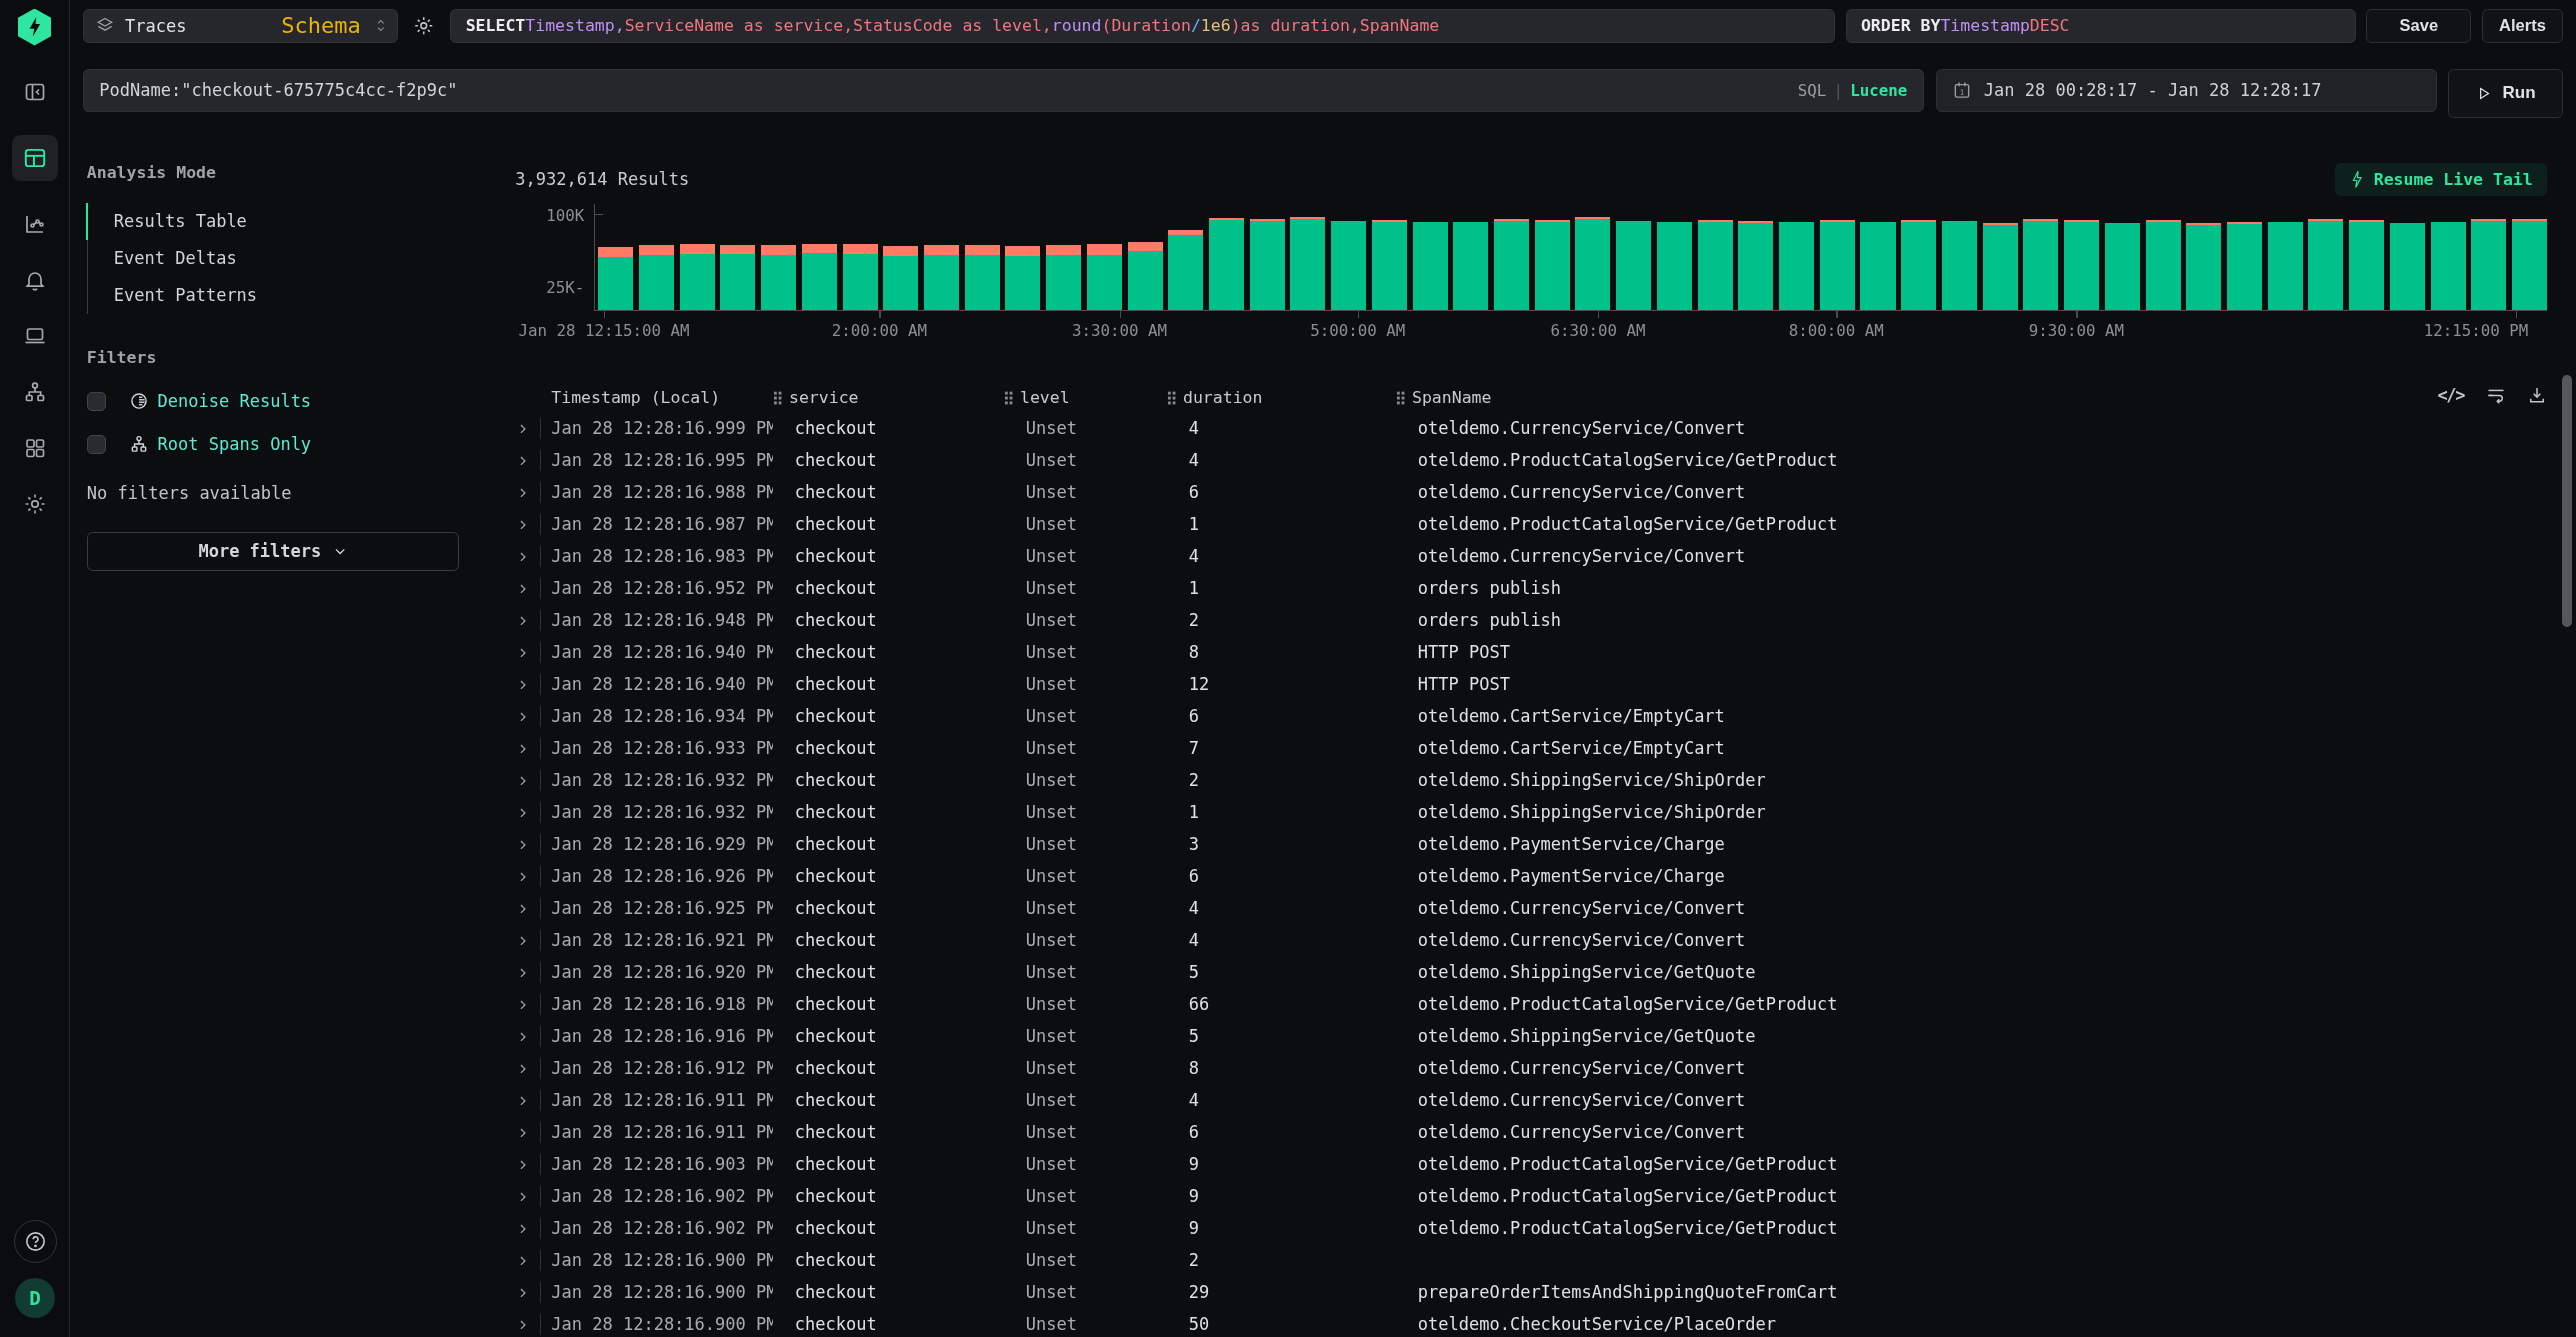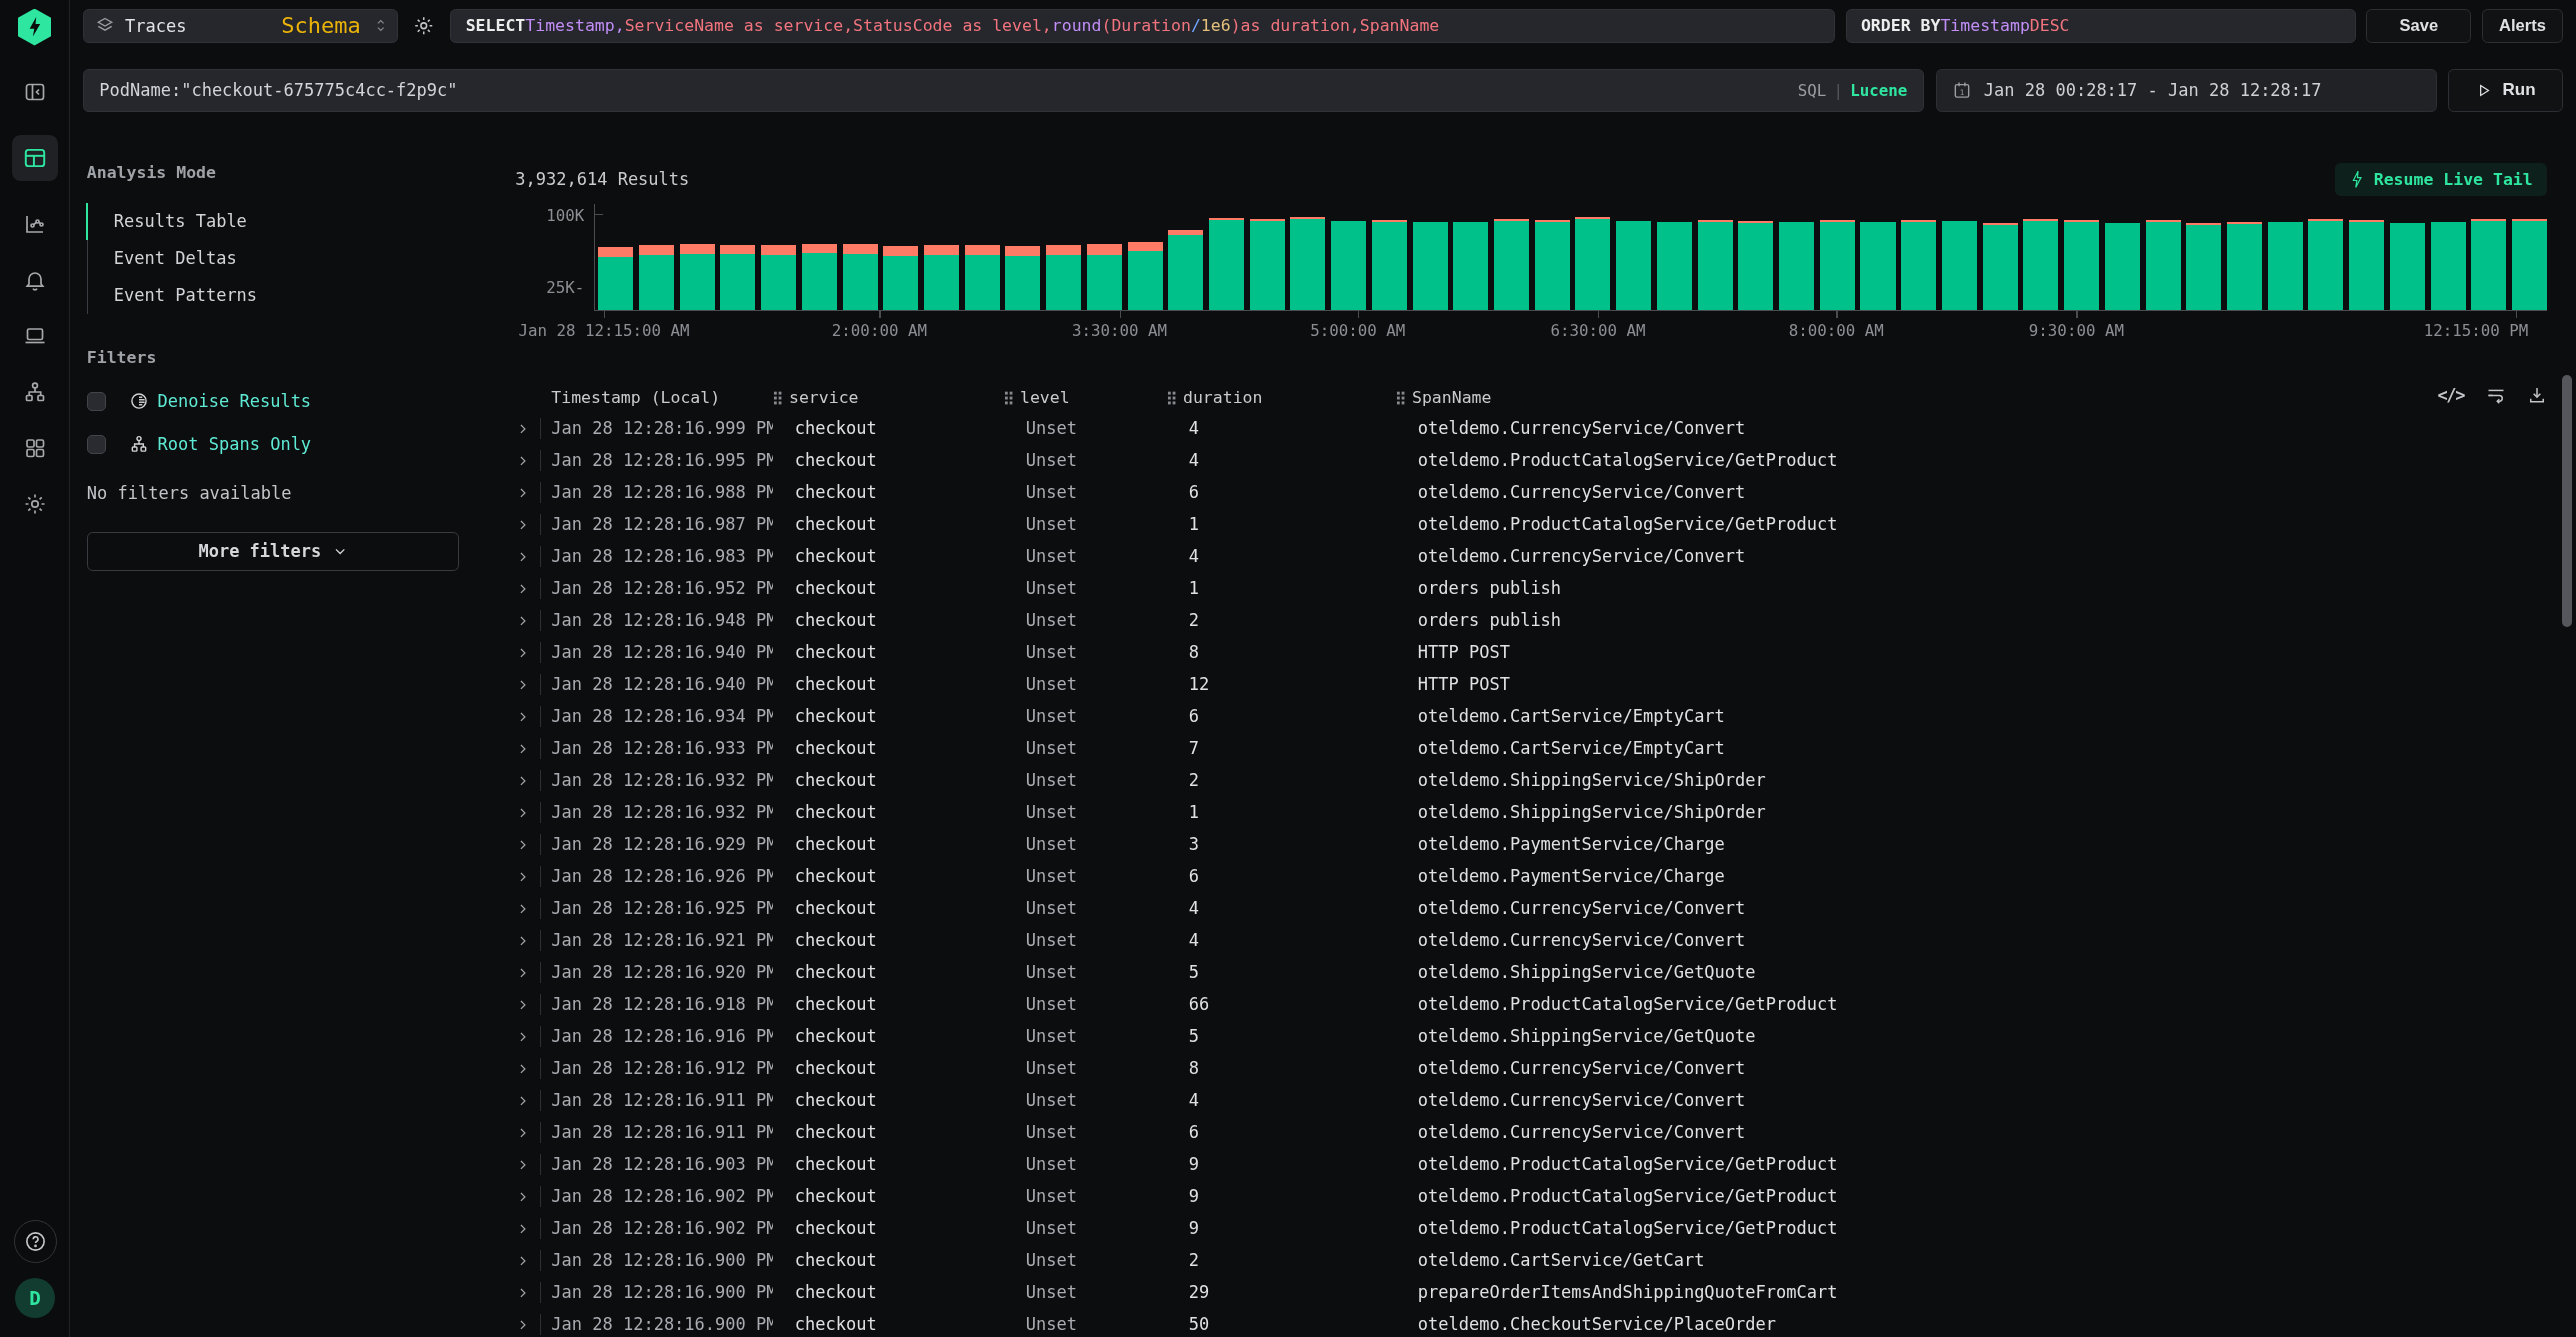--- a/index.html
+++ b/index.html
@@ -48,21 +48,21 @@
 
   .row2 { display:flex; gap:11.5px; height:43px; margin-top:26px; }
   .search-box { flex:1; padding:0 15.8px; font-size:17px; gap:10px; }
   .search-text { flex:1; color:#d3d4d8; white-space:nowrap; overflow:hidden; }
   .lang-toggle { font-size:15.8px; color:#9a9da1; white-space:nowrap; }
   .lang-toggle .sep { color:#54565b; margin:0 7.2px; }
   .lang-toggle .lucene { color:#2ee6a0; font-weight:bold; }
   .date-box { width:501px; background:#212226; border:0.7px solid #2d2f34; border-radius:5.7px;
     display:flex; align-items:center; padding:0 15.8px; gap:11.5px; font-size:17px; color:#cfd0d4; }
   .cal-icon { color:#9a9da1; }
-  .run-btn { width:115px; height:43px; gap:10px; font-size:17px; }
+  .run-btn { width:115px; height:49px; gap:10px; font-size:17px; }
 
   
   .main { display:flex; margin-top:14.3px; height:1198px;gap:28px; }
   .left-panel { width:402px; flex:none; padding:37px 14.3px 0 15.8px; }
   .panel-heading { font-size:16.5px; font-weight:bold; color:#9fa2a6; }
   .analysis-list { margin-top:21px; border-left:1.4px solid #3c3d42; }
   .analysis-item { position:relative; height:37px; line-height:37px; padding-left:26px;
     font-size:17px; color:#d3d4d8; }
   .analysis-item.active::before { content:""; position:absolute; left:-1.4px; top:0; bottom:0;
     width:1.4px; background:#2ee6a0; }
@@ -933,21 +933,20 @@
               <div class="td exp">
                 <svg class="chev" viewBox="0 0 24 24" fill="none" stroke="currentColor" stroke-width="2">
                   <polyline points="9 6 15 12 9 18"></polyline>
                 </svg>
                 <span class="rowdiv"></span>
               </div>
               <div class="td ts">Jan 28 12:28:16.900 PM</div>
               <div class="td svc">checkout</div>
               <div class="td lvl">Unset</div>
               <div class="td dur">2</div>
-              <div class="td span">oteldemo.CartService/GetCart</div>
             </div>
             <div class="tr">
               <div class="td exp">
                 <svg class="chev" viewBox="0 0 24 24" fill="none" stroke="currentColor" stroke-width="2">
                   <polyline points="9 6 15 12 9 18"></polyline>
                 </svg>
                 <span class="rowdiv"></span>
               </div>
               <div class="td ts">Jan 28 12:28:16.900 PM</div>
               <div class="td svc">checkout</div>

